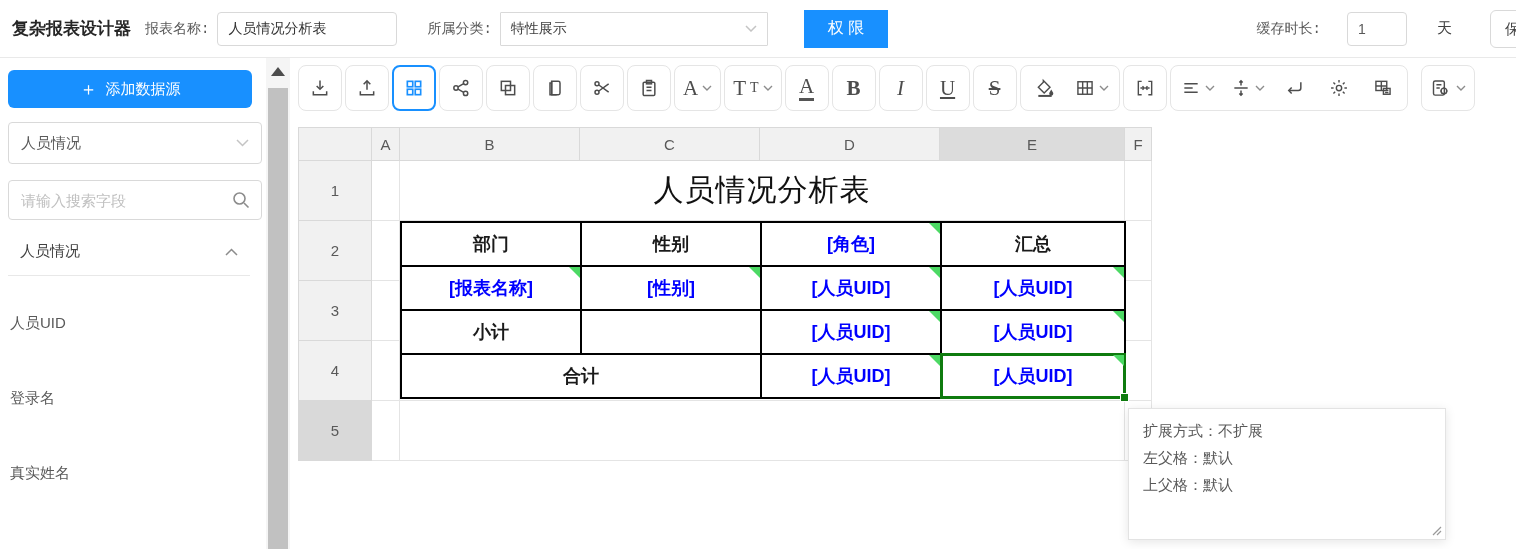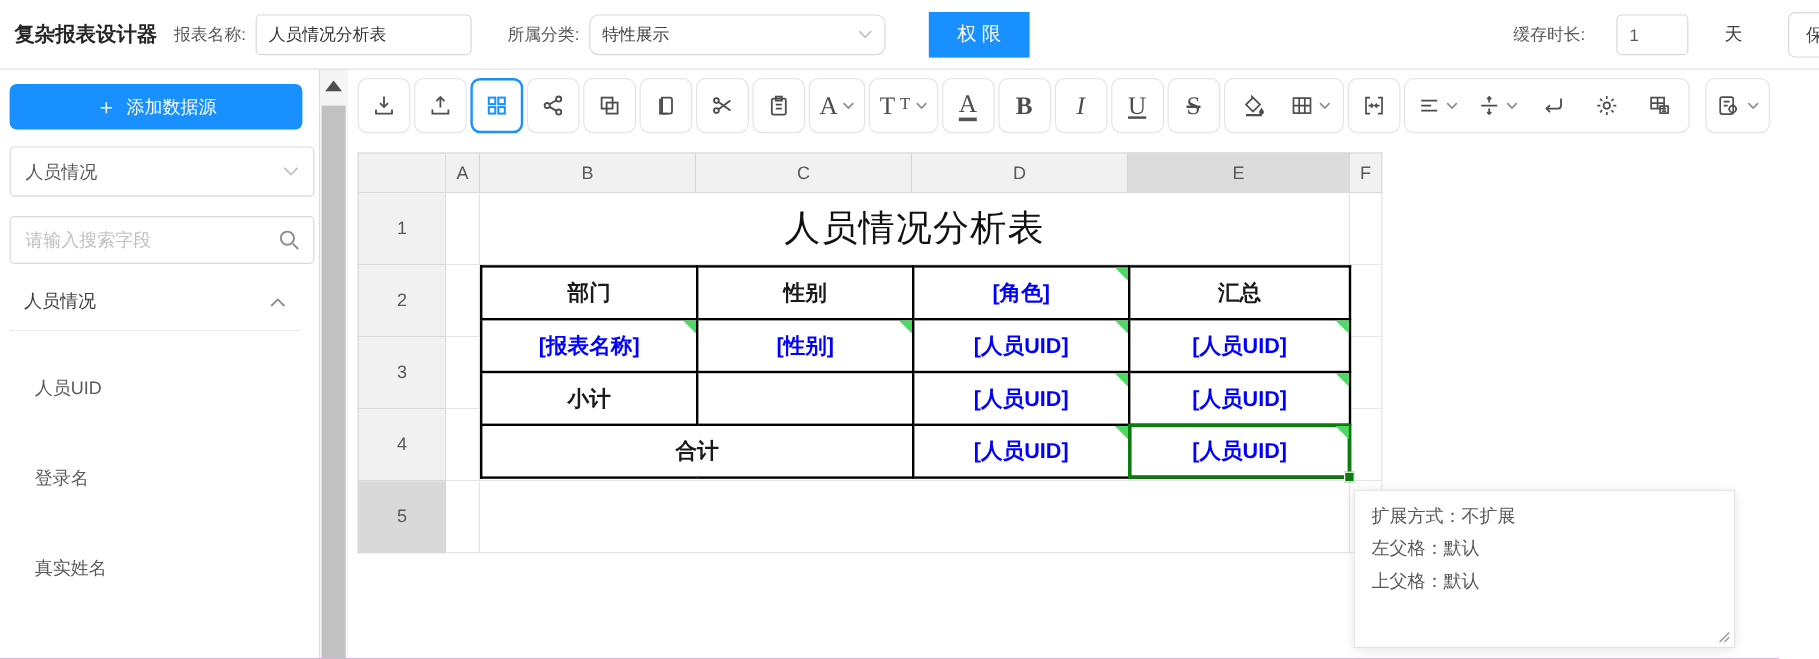--- a/index.html
+++ b/index.html
@@ -4,25 +4,25 @@
 <style>
   * { margin:0; padding:0; box-sizing:border-box; }
   html,body { width:1516px; height:549px; }
   body { font-family:"Liberation Sans","DejaVu Sans",sans-serif; background:#fff; color:#333; }
   #page { position:relative; width:1516px; height:549px; overflow:hidden; background:#a21caf; }
 
   
   .header { position:absolute; left:0; top:0; width:1516px; height:58px;
             display:flex; align-items:center; padding:0 12px; border-bottom:1px solid #e9e9e9; background:#fff; }
   .app-title { font-size:17px; font-weight:bold; color:#262626; margin-right:14px; white-space:nowrap; }
-  .hd-label { font-size:14px; color:#595959; margin-right:8px; white-space:nowrap; }
+  .hd-label { font-size:14px; color:#595959; margin-right:8px; white-space:nowrap;font-family:Liberation Mono, monospace; }
   .hd-input { width:180px; height:34px; border:1px solid #d9d9d9; border-radius:4px; padding:0 10px;
               font-size:14px; color:#333; outline:none; background:#fff; font-family:inherit; }
   .gap28 { width:30px; } .gap34 { width:36px; }
-  .hd-select { width:247px; height:34px; border:1px solid #d9d9d9; border-radius:8px; padding:0 10px;
+  .hd-select { width:268px; height:34px; border:1px solid #d9d9d9; border-radius:1px; padding:0 10px;
                display:flex; align-items:center; justify-content:space-between; font-size:14px; color:#404040; background:#fff; }
   .btn-primary { height:38px; padding:0 24px; background:#1890ff; color:#fff; border:none; border-radius:0;
                  font-size:16px; white-space:nowrap; font-family:inherit; cursor:pointer; }
   .hd-right { margin-left:auto; display:flex; align-items:center; margin-right:52px;gap:18px; }
   .hd-input-sm { width:60px; height:34px; border:1px solid #d9d9d9; border-radius:4px; padding:0 10px;
                  font-size:14px; color:#595959; outline:none; font-family:inherit; }
   .hd-unit { font-size:15px; color:#404040; margin:0 0 0 12px; }
   .edge-btn { position:absolute; left:1490px; top:10px; width:80px; height:38px; border:1px solid #d9d9d9;
               border-radius:6px; background:#fff; display:flex; align-items:center; padding-left:14px;
               font-size:15px; color:#404040; }
@@ -38,21 +38,21 @@
                font-size:15px; color:#595959; background:#fff; }
   .sb-search { position:relative; margin:16px 0 0 8px; width:254px; }
   .sb-search input { width:100%; height:40px; border:1px solid #d9d9d9; border-radius:4px; padding:0 36px 0 12px;
                      font-size:15px; color:#595959; outline:none; font-family:inherit; }
   .sb-search input::placeholder { color:#c0c0c0; }
   .sb-search .mag { position:absolute; right:12px; top:11px; }
   .sb-group { margin:22px 16px 0 8px; padding:0 12px 14px 12px; display:flex; align-items:center;
               justify-content:space-between; border-bottom:1px solid #e8e8e8; }
   .sb-group-title { font-size:15px; color:#404040; }
   .sb-fields { list-style:none; padding-top:10px; }
-  .sb-field { height:75px; display:flex; align-items:center; padding-left:29px; font-size:15px; color:#595959; cursor:pointer; }
+  .sb-field { height:75px; display:flex; align-items:center; padding-left:10px; font-size:15px; color:#595959; cursor:pointer; }
 
   
   .vscroll { position:absolute; left:266px; top:58px; width:24px; bottom:0; background:#f5f5f5; }
   .vscroll .arrow { position:absolute; top:9px; left:5px; width:0; height:0;
                     border-left:7px solid transparent; border-right:7px solid transparent; border-bottom:9px solid #4d4d4d; }
   .vscroll .thumb { position:absolute; top:30px; left:2px; width:20px; bottom:0; background:#c1c1c1; }
 
   
   .content { position:absolute; left:290px; top:58px; right:0; bottom:0; background:#fff; }
   .toolbar { position:absolute; left:8px; top:7px; display:flex; align-items:center; gap:3px; }

